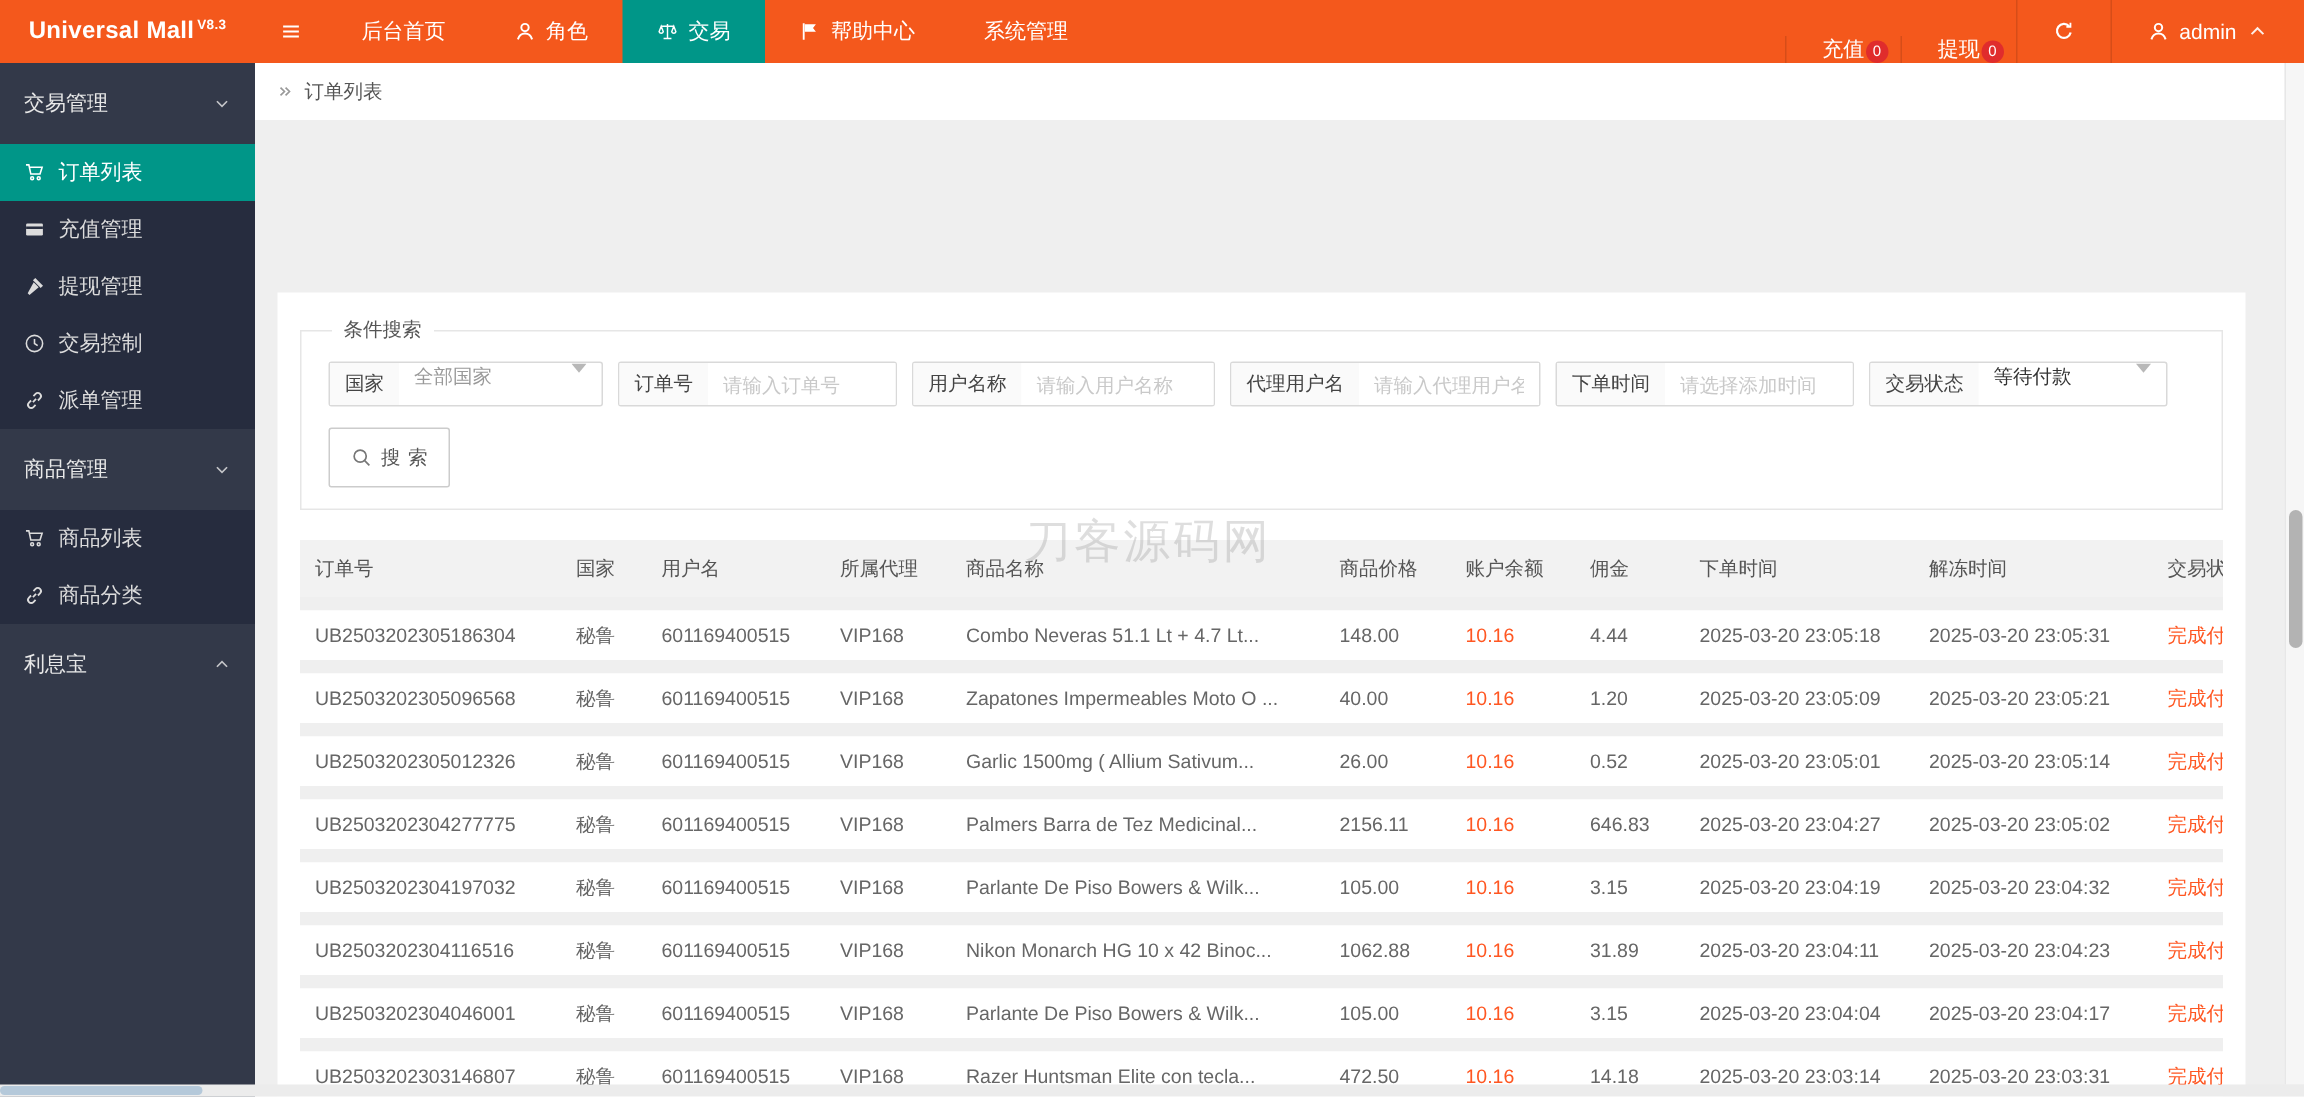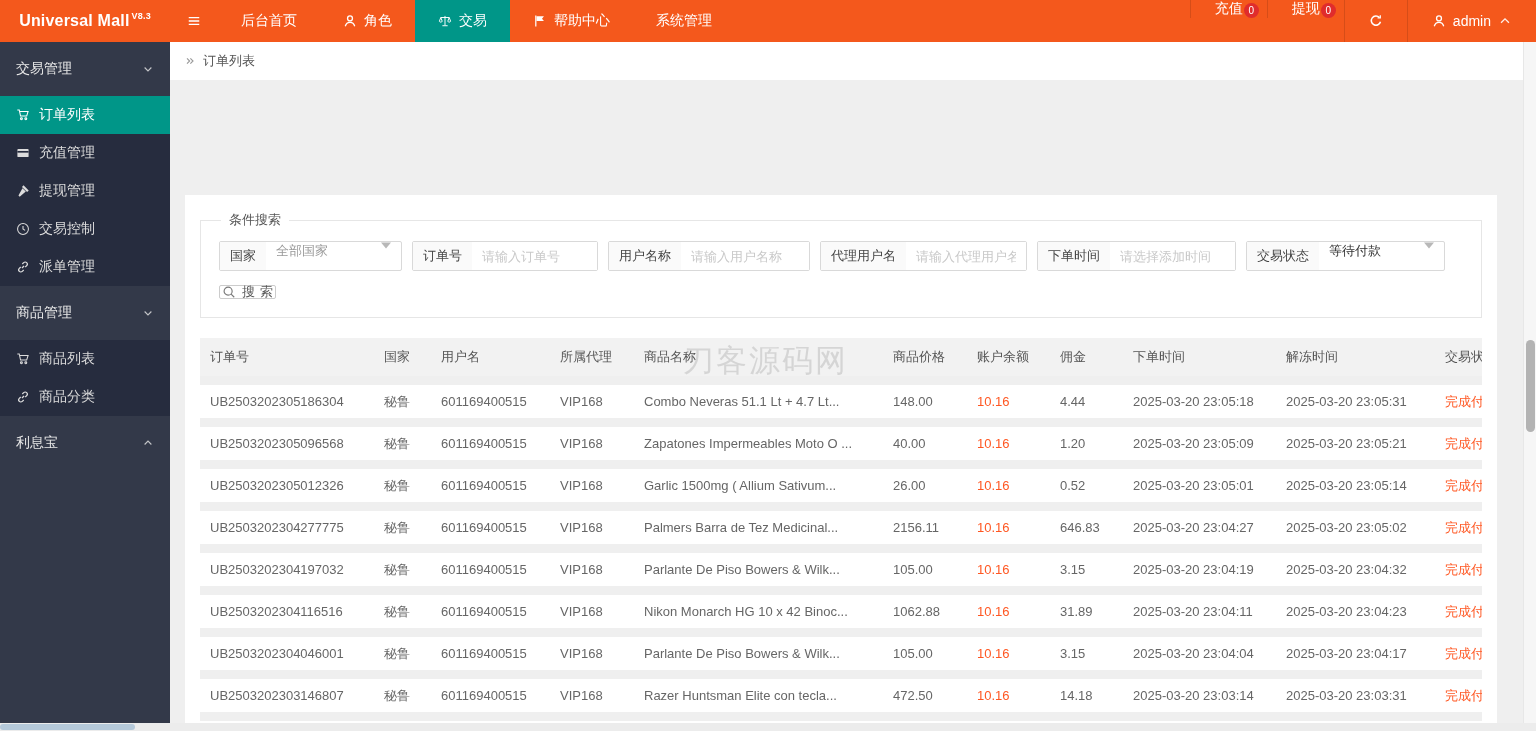--- a/index.html
+++ b/index.html
@@ -47,21 +47,21 @@
   fieldset.search legend{font-size:13px;color:#555;padding:0 8px;margin-left:2px}
   .fields{display:flex;gap:10px;margin-top:8px;flex-wrap:nowrap}
   .fgroup{display:flex;align-items:stretch;height:30px;border:1px solid #d9d9d9;border-radius:2px;background:#fff}
   .flabel{display:flex;align-items:center;padding:0 10px;font-size:13px;color:#444;background:#fafafa;white-space:nowrap}
   .finput{border:none;outline:none;padding:0 10px;font-size:13px;color:#333;background:#fff}
   .finput::placeholder{color:#c9c9c9}
   .fselect{display:flex;align-items:flex-start;justify-content:space-between;padding:0 10px;font-size:13px;
            color:#999;cursor:pointer}
   .fselect.dark{color:#333}
   .fselect .ic svg{width:10px;height:7px}
-  .search-btn{margin-top:14px;height:14px;display:inline-flex;align-items:center;gap:6px;padding:0 2px;
+  .search-btn{margin-top:14px;height:40px;display:inline-flex;align-items:center;gap:6px;padding:0 14px;
               background:#fff;border:1px solid #ccc;border-radius:2px;font-size:13px;color:#555;cursor:pointer;
               font-family:inherit}
   .search-btn .label{letter-spacing:5px;margin-right:-5px}
   .search-btn .ic{color:#777}
 
   
   .table-wrap{margin:20px 15px 0;position:relative}
   .thead,.trow{display:grid;grid-template-columns:174px 57px 119px 84px 249px 84px 83px 73px 153px 159px 1fr}
   .thead{background:#f2f2f2;height:38px}
   .thead .cell{color:#555;display:flex;align-items:center}
@@ -124,21 +124,21 @@
             <path d="M4 2.5h8.5l-2.2 2.8 2.2 2.8H4z" fill="currentColor"></path>
           </svg>
         </span>
         <span>帮助中心</span>
       </div>
       <div class="nav-item">
         <span>系统管理</span>
       </div>
     </nav>
   <div class="top-spacer"></div>
-  <div style="display:flex;align-items:flex-start" id="top-actions">
+  <div style="display:flex;align-items:flex-end" id="top-actions">
       <div class="hdr-sec">
         <span>充值</span>
         <span class="badge">0</span>
       </div>
       <div class="hdr-sec">
         <span>提现</span>
         <span class="badge">0</span>
       </div>
     </div>
   <div class="hdr-sec">

